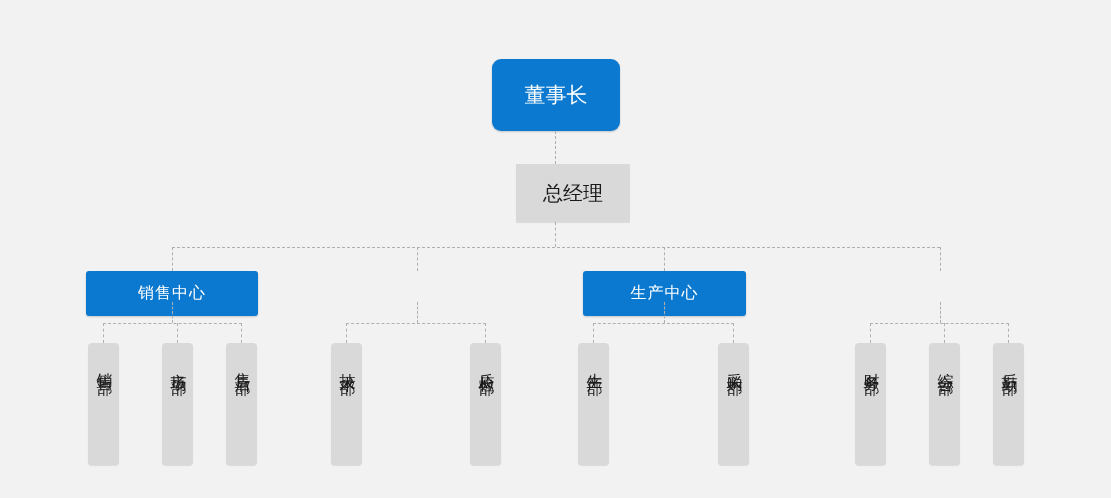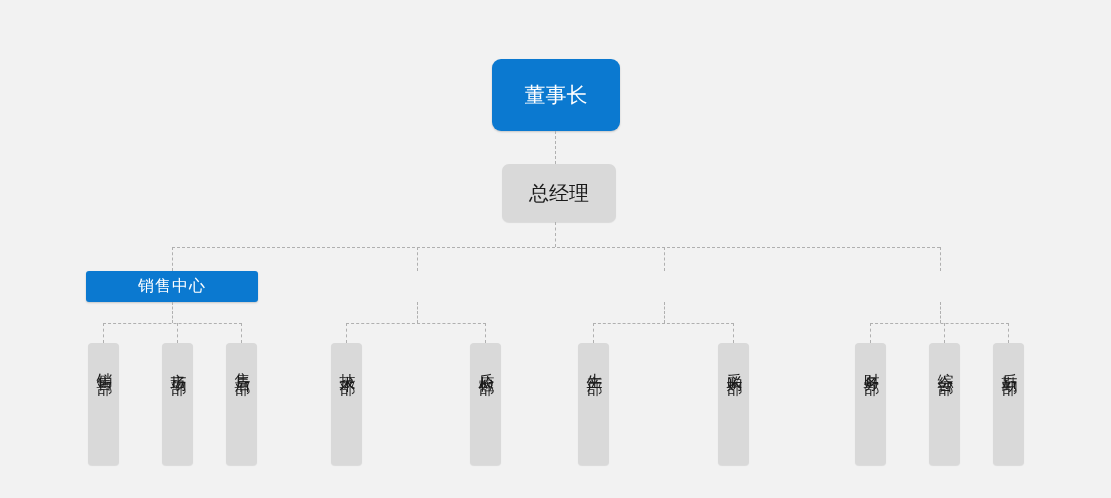--- a/index.html
+++ b/index.html
@@ -21,22 +21,22 @@
     background:#0b79d0;
     color:#ffffff;
     box-shadow:0 1px 2px rgba(0,0,0,0.18);
   }
   .gray {
     background:#d9d9d9;
     color:#1a1a1a;
     box-shadow:0 1px 1px rgba(0,0,0,0.10);
   }
   .root-node   { left:492px; top:59px;  width:128px; height:72px; border-radius:9px; font-size:21px; }
-  .mgr-node    { left:502px; top:164px; width:114px; height:58px; border-radius:7px; font-size:20px; }
-  .center-node { top:271px; height:31px; border-radius:3px; font-size:16px; letter-spacing:1px; }
+  .mgr-node    { left:516px; top:164px; width:114px; height:58px; border-radius:1px; font-size:20px; }
+  .center-node { top:271px; height:45px; border-radius:3px; font-size:16px; letter-spacing:1px; }
   .dept-node {
     top:343px; width:31px; height:122px; border-radius:4px;
     align-items:flex-start; padding-top:17px;
   }
   .dept-node span {
     writing-mode:vertical-rl;
     text-orientation:upright;
     font-size:16px;
     letter-spacing:3px;
     line-height:1;
@@ -56,20 +56,21 @@
   <div class="node gray mgr-node">总经理</div>
 
   <div class="vline" style="left:555px; top:222px; height:25px;"></div>
   <div class="hline" style="left:172px; top:247px; width:768px;"></div>
   <div class="vline" style="left:172px; top:247px; height:24px;"></div>
   <div class="vline" style="left:417px; top:247px; height:24px;"></div>
   <div class="vline" style="left:664px; top:247px; height:24px;"></div>
   <div class="vline" style="left:940px; top:247px; height:24px;"></div>
 
   <div class="node blue center-node" style="left:86px; width:172px;">销售中心</div>
+  <div class="node blue center-node" style="left:583px; width:163px;">生产中心</div>
 
   <div class="vline" style="left:172px; top:302px; height:21px;"></div>
   <div class="hline" style="left:103px; top:323px; width:139px;"></div>
   <div class="vline" style="left:103px; top:323px; height:20px;"></div>
   <div class="vline" style="left:177px; top:323px; height:20px;"></div>
   <div class="vline" style="left:241px; top:323px; height:20px;"></div>
 
   <div class="vline" style="left:417px; top:302px; height:21px;"></div>
   <div class="hline" style="left:346px; top:323px; width:140px;"></div>
   <div class="vline" style="left:346px; top:323px; height:20px;"></div>

